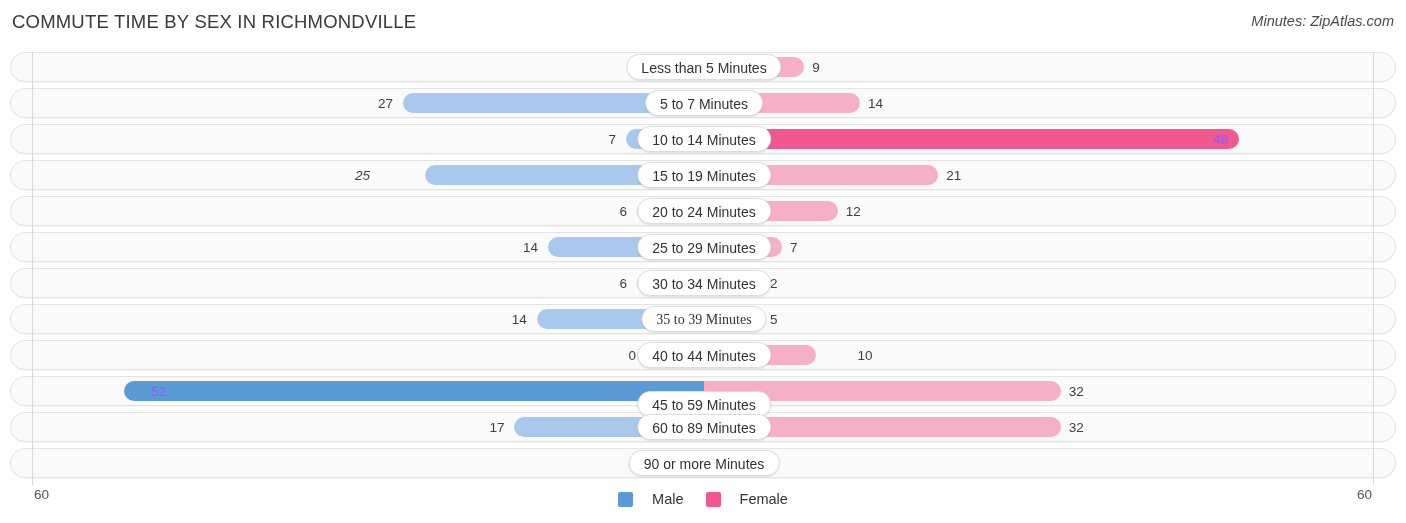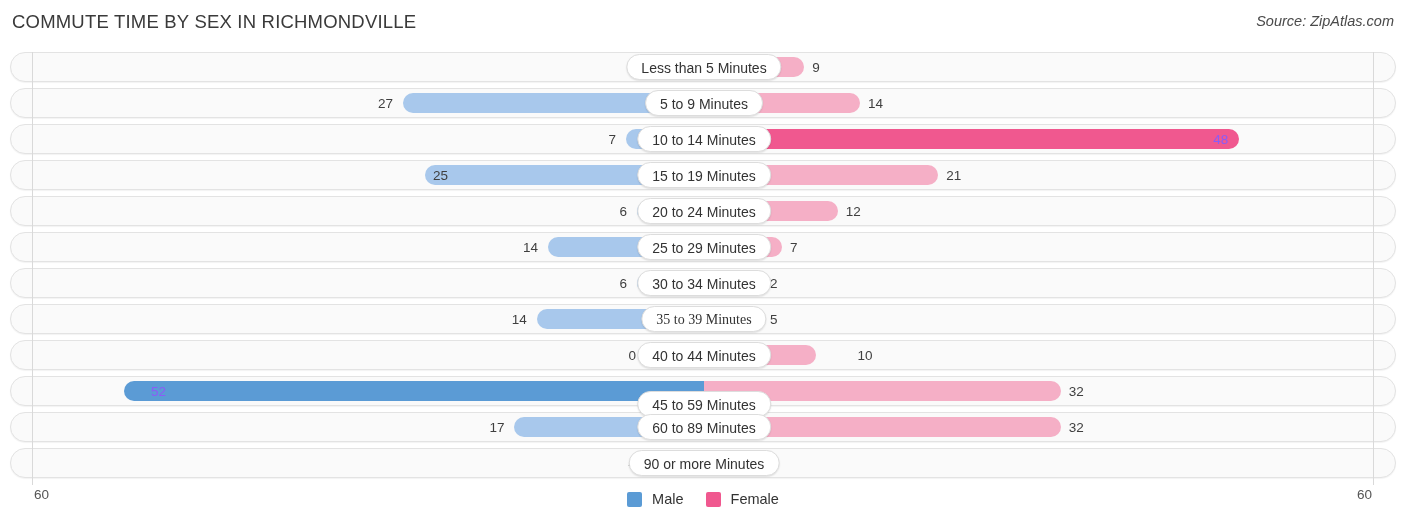--- a/index.html
+++ b/index.html
@@ -151,77 +151,77 @@
     left: 0; right: 0;
     top: 6px;
     display: flex;
     justify-content: center;
     align-items: center;
     gap: 22px;
   }
   .legend-item {
     display: flex;
     align-items: center;
-    gap: 10px;
+    gap: 19px;
   }
   .legend-swatch {
     width: 15px;
     height: 15px;
     border-radius: 2px;
   }
   .legend-label {
     font-size: 14.5px;
     color: #333333;
   }
 </style>
 </head>
 <body>
 
 <div class="chart-root">
 
   <div class="header">
     <div class="chart-title">COMMUTE TIME BY SEX IN RICHMONDVILLE</div>
-    <div class="chart-source">Source: ZipAtlas.com</div>
+    <div class="chart-source">Minutes: ZipAtlas.com</div>
   </div>
 
   <div class="plot" id="plot">
     <div class="axis-line left"></div>
     <div class="axis-line right"></div>
   <div class="row">
         <div class="row-inner">
           <div class="bar male" style="left: 635px; width: 58px; background: rgb(168, 200, 236);"></div>
           <div class="bar female" style="left: 693px; width: 100.35px; background: rgb(245, 175, 198);"></div>
           <div class="val male-val" style="right: 759px;">0</div>
           <div class="val female-val" style="left: 801.35px;">9</div>
           <div class="cat-pill" style="left: 693px;">Less than 5 Minutes</div>
         </div>
       </div>
       <div class="row">
         <div class="row-inner">
           <div class="bar male" style="left: 391.95px; width: 301.05px; background: rgb(168, 200, 236);"></div>
           <div class="bar female" style="left: 693px; width: 156.1px; background: rgb(245, 175, 198);"></div>
           <div class="val male-val" style="right: 1002.05px;">27</div>
           <div class="val female-val" style="left: 857.1px;">14</div>
-          <div class="cat-pill" style="left: 693px;">5 to 9 Minutes</div>
+          <div class="cat-pill" style="left: 693px;">5 to 7 Minutes</div>
         </div>
       </div>
       <div class="row">
         <div class="row-inner">
           <div class="bar male" style="left: 614.95px; width: 78.05px; background: rgb(168, 200, 236);"></div>
           <div class="bar female" style="left: 693px; width: 535.2px; background: rgb(240, 88, 143);"></div>
           <div class="val male-val" style="right: 779.05px;">7</div>
           <div class="val female-val inside" style="left: 1202.2px;">48</div>
           <div class="cat-pill" style="left: 693px;">10 to 14 Minutes</div>
         </div>
       </div>
       <div class="row">
         <div class="row-inner">
           <div class="bar male" style="left: 414.25px; width: 278.75px; background: rgb(168, 200, 236);"></div>
           <div class="bar female" style="left: 693px; width: 234.15px; background: rgb(245, 175, 198);"></div>
-          <div class="val male-val" style="right: 947px;">25</div>
+          <div class="val male-val" style="right: 1025px; font-style: italic;">25</div>
           <div class="val female-val" style="left: 935.15px;">21</div>
           <div class="cat-pill" style="left: 693px;">15 to 19 Minutes</div>
         </div>
       </div>
       <div class="row">
         <div class="row-inner">
           <div class="bar male" style="left: 626.1px; width: 66.9px; background: rgb(168, 200, 236);"></div>
           <div class="bar female" style="left: 693px; width: 133.8px; background: rgb(245, 175, 198);"></div>
           <div class="val male-val" style="right: 767.9px;">6</div>
           <div class="val female-val" style="left: 834.8px;">12</div>

